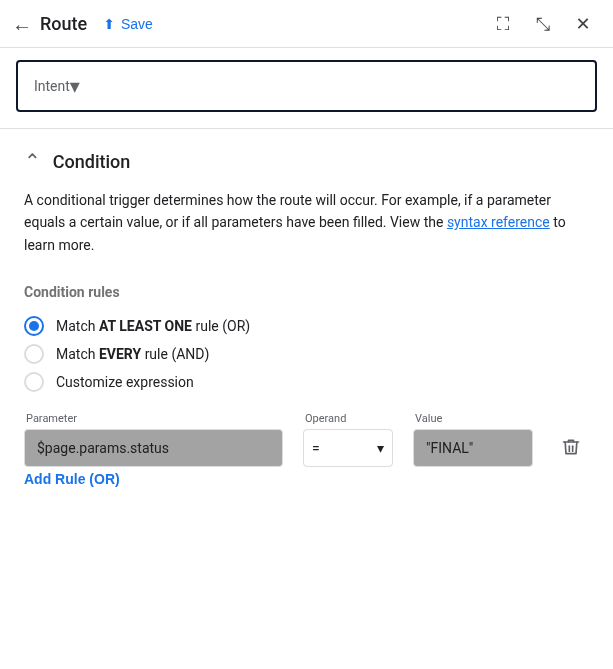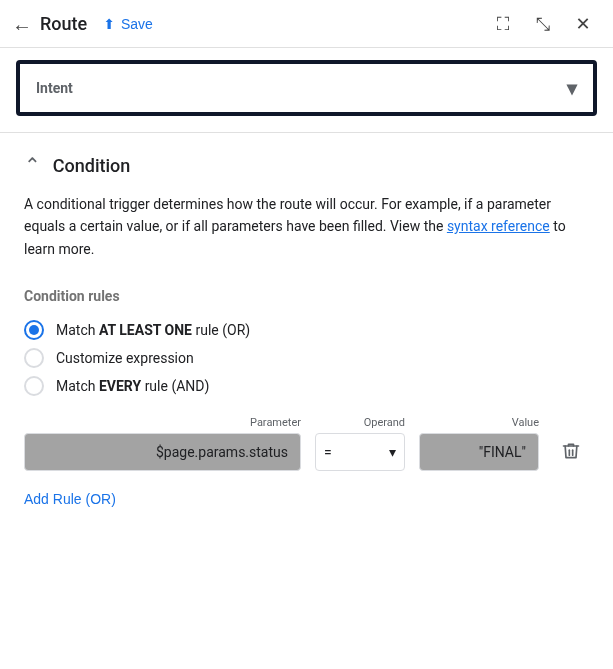--- a/index.html
+++ b/index.html
@@ -66,29 +66,27 @@
       color: #444;
       font-size: 18px;
     }
 
     
     .intent-section {
       padding: 12px 16px 16px;
       border-bottom: 1px solid #e0e0e0;
     }
     .intent-dropdown {
-      border: 4px solid #0f172a;
+      border: 2px solid #0f172a;
       border-radius: 4px;
       padding: 12px 16px;
       display: flex;
       align-items: center;
-      justify-content: space-between;
       cursor: pointer;
       background: #fff;
-      font-weight: bold;
     }
     .intent-label {
       color: #5f6368;
       font-size: 14px;
     }
     .dropdown-arrow {
       color: #5f6368;
       font-size: 20px;
     }
 
@@ -171,23 +169,21 @@
       color: #202124;
     }
     .radio-label strong {
       font-weight: 700;
     }
 
     
     .rule-row {
       display: flex;
       align-items: flex-end;
-      gap: 14px;
-      margin-bottom: 16px;
-      text-align: right;
+      gap: 20px;
     }
     .field-group {
       display: flex;
       flex-direction: column;
       gap: 4px;
     }
     .field-group.param {
       flex: 1;
     }
     .field-group.operand {
@@ -230,21 +226,21 @@
       cursor: pointer;
       color: #5f6368;
       font-size: 18px;
       flex-shrink: 0;
     }
 
     
     .add-rule-btn {
       color: #1a73e8;
       font-size: 14px;
-      font-weight: 400;
+      font-weight: 700;
       cursor: pointer;
       border: none;
       background: none;
       padding: 4px 0;
     }
   </style>
 </head>
 <body>
 
 <div class="header">
@@ -285,26 +281,26 @@
   
   <div class="radio-group">
 
     <div class="radio-option">
       <div class="radio-circle selected"></div>
       <span class="radio-label">Match <strong>AT LEAST ONE</strong> rule (OR)</span>
     </div>
 
     <div class="radio-option">
       <div class="radio-circle"></div>
-      <span class="radio-label">Customize expression</span>
+      <span class="radio-label">Match <strong>EVERY</strong> rule (AND)</span>
     </div>
 
     <div class="radio-option">
       <div class="radio-circle"></div>
-      <span class="radio-label">Match <strong>EVERY</strong> rule (AND)</span>
+      <span class="radio-label">Customize expression</span>
     </div>
   </div>
 
   
   <div class="rule-row">
     <div class="field-group param">
       <span class="field-label">Parameter</span>
       <div class="field-input">$page.params.status</div>
     </div>
     <div class="field-group operand">

